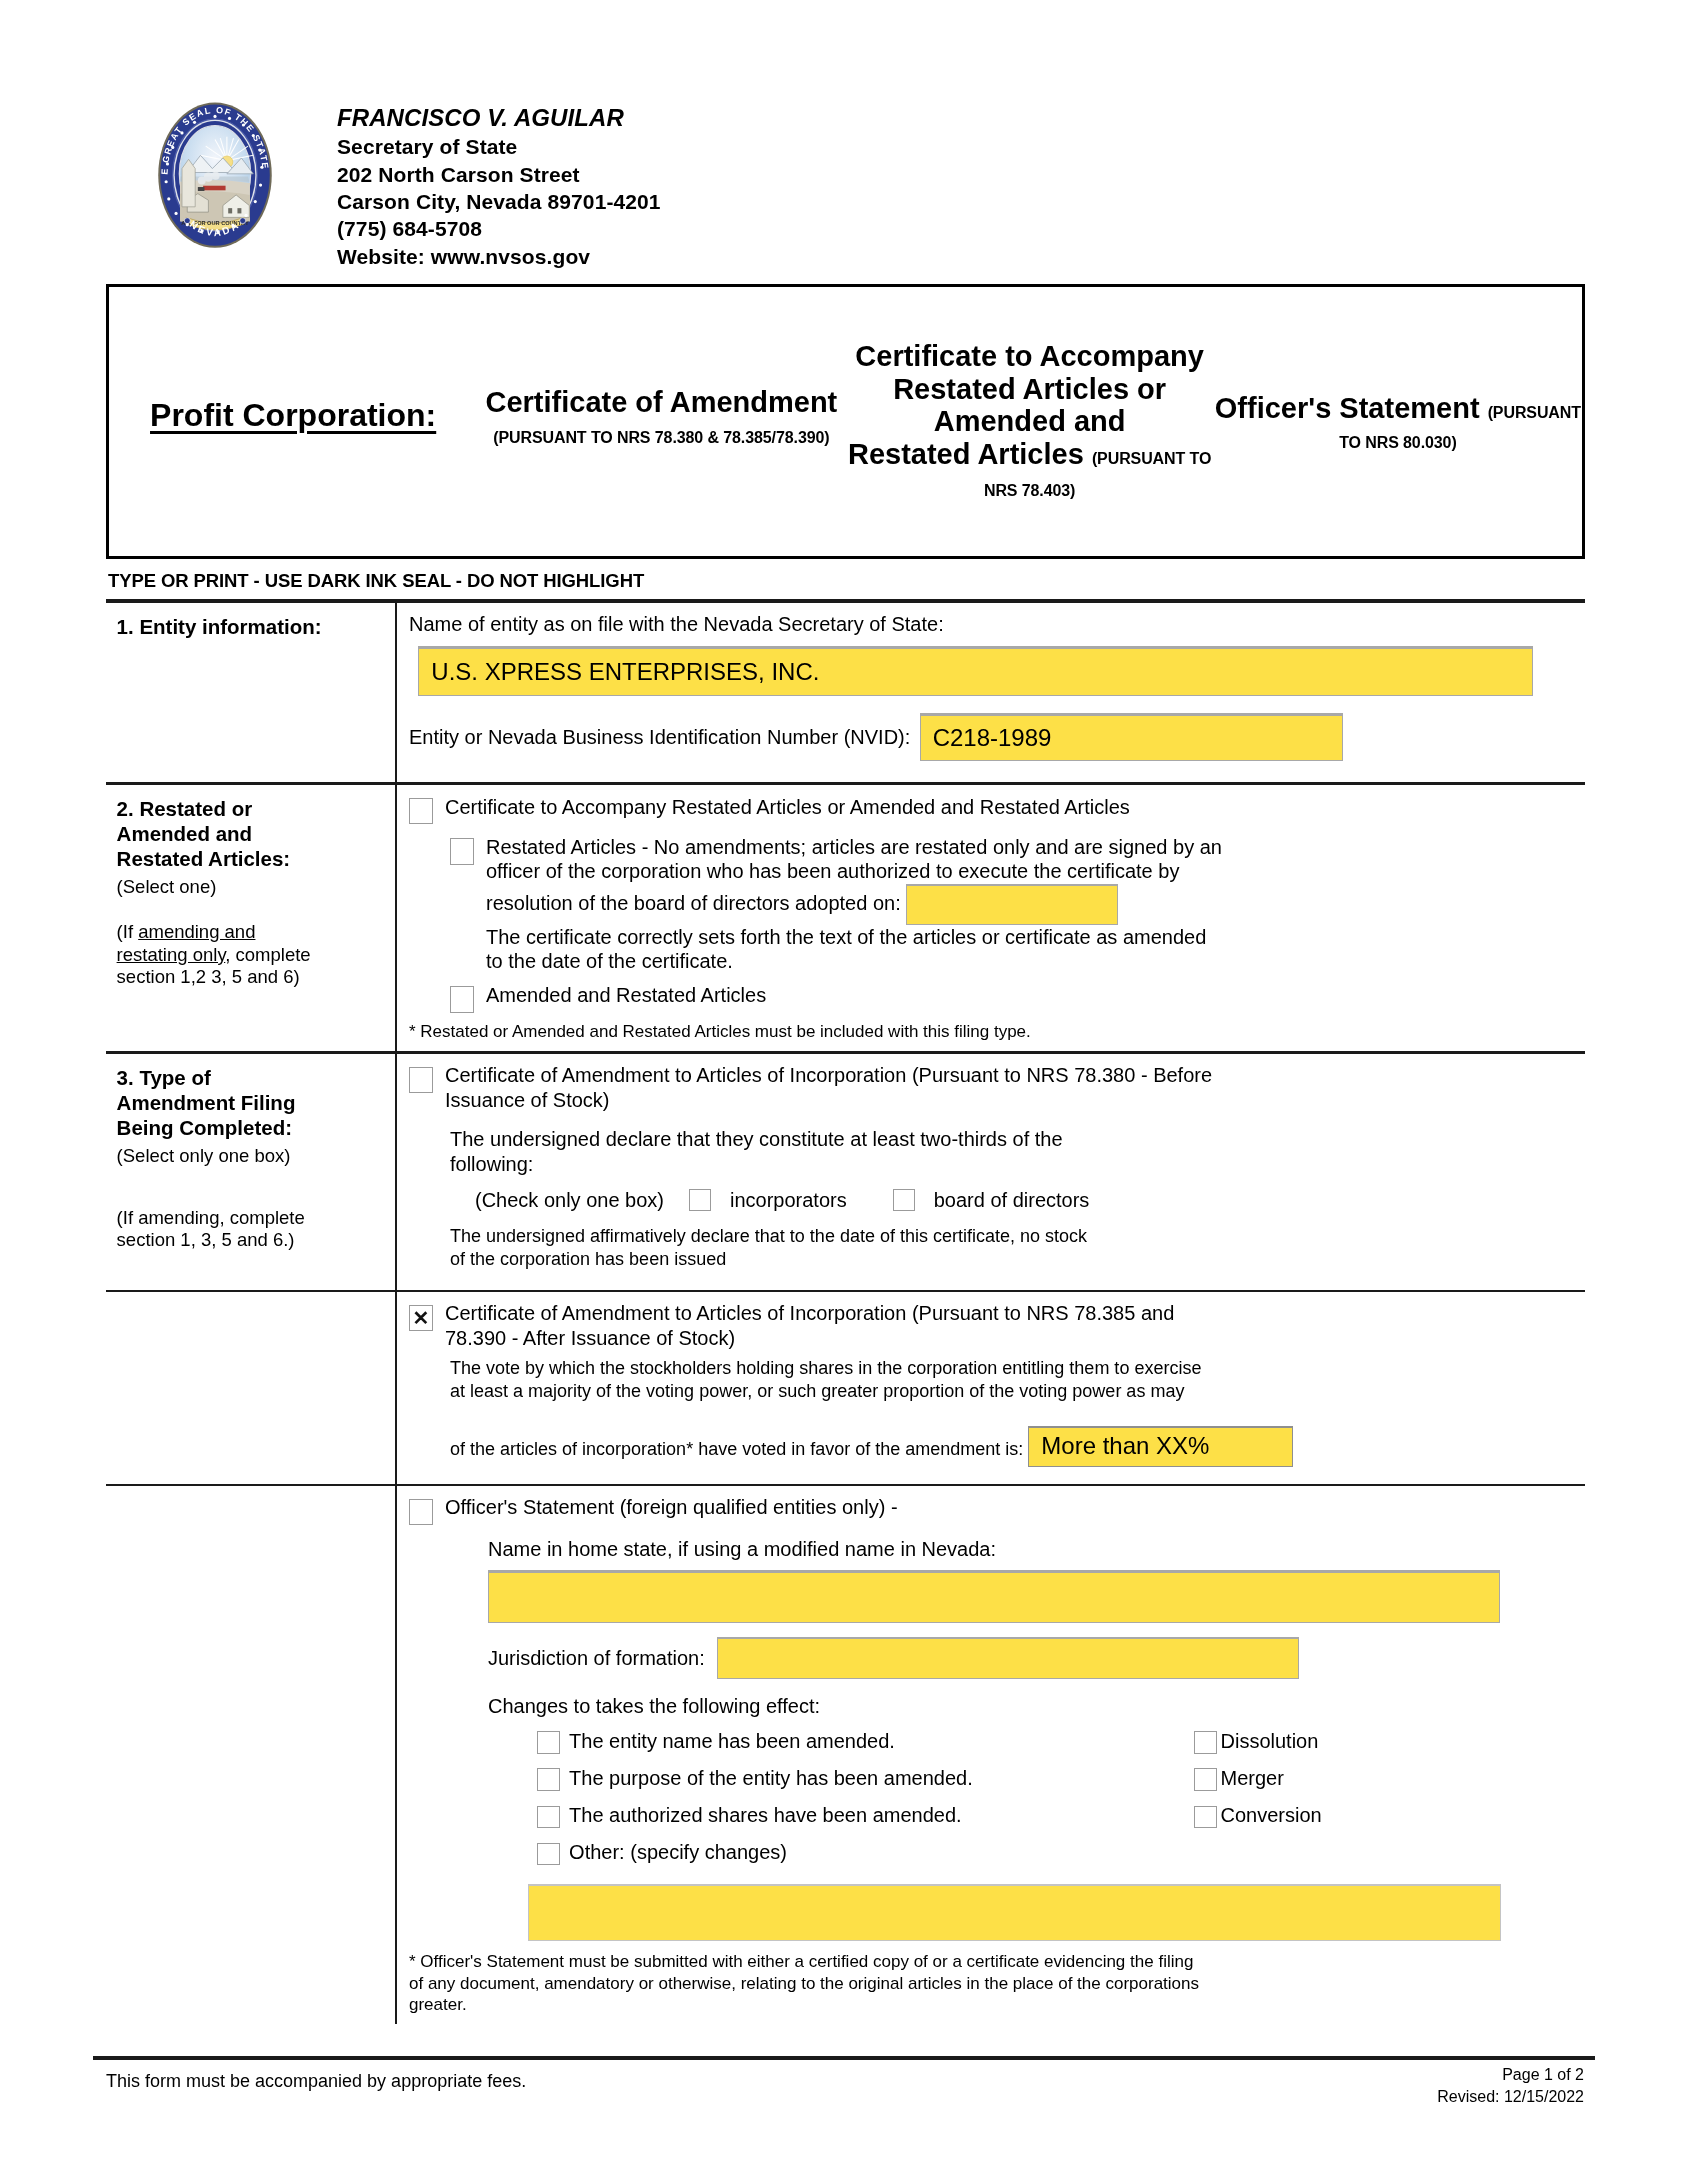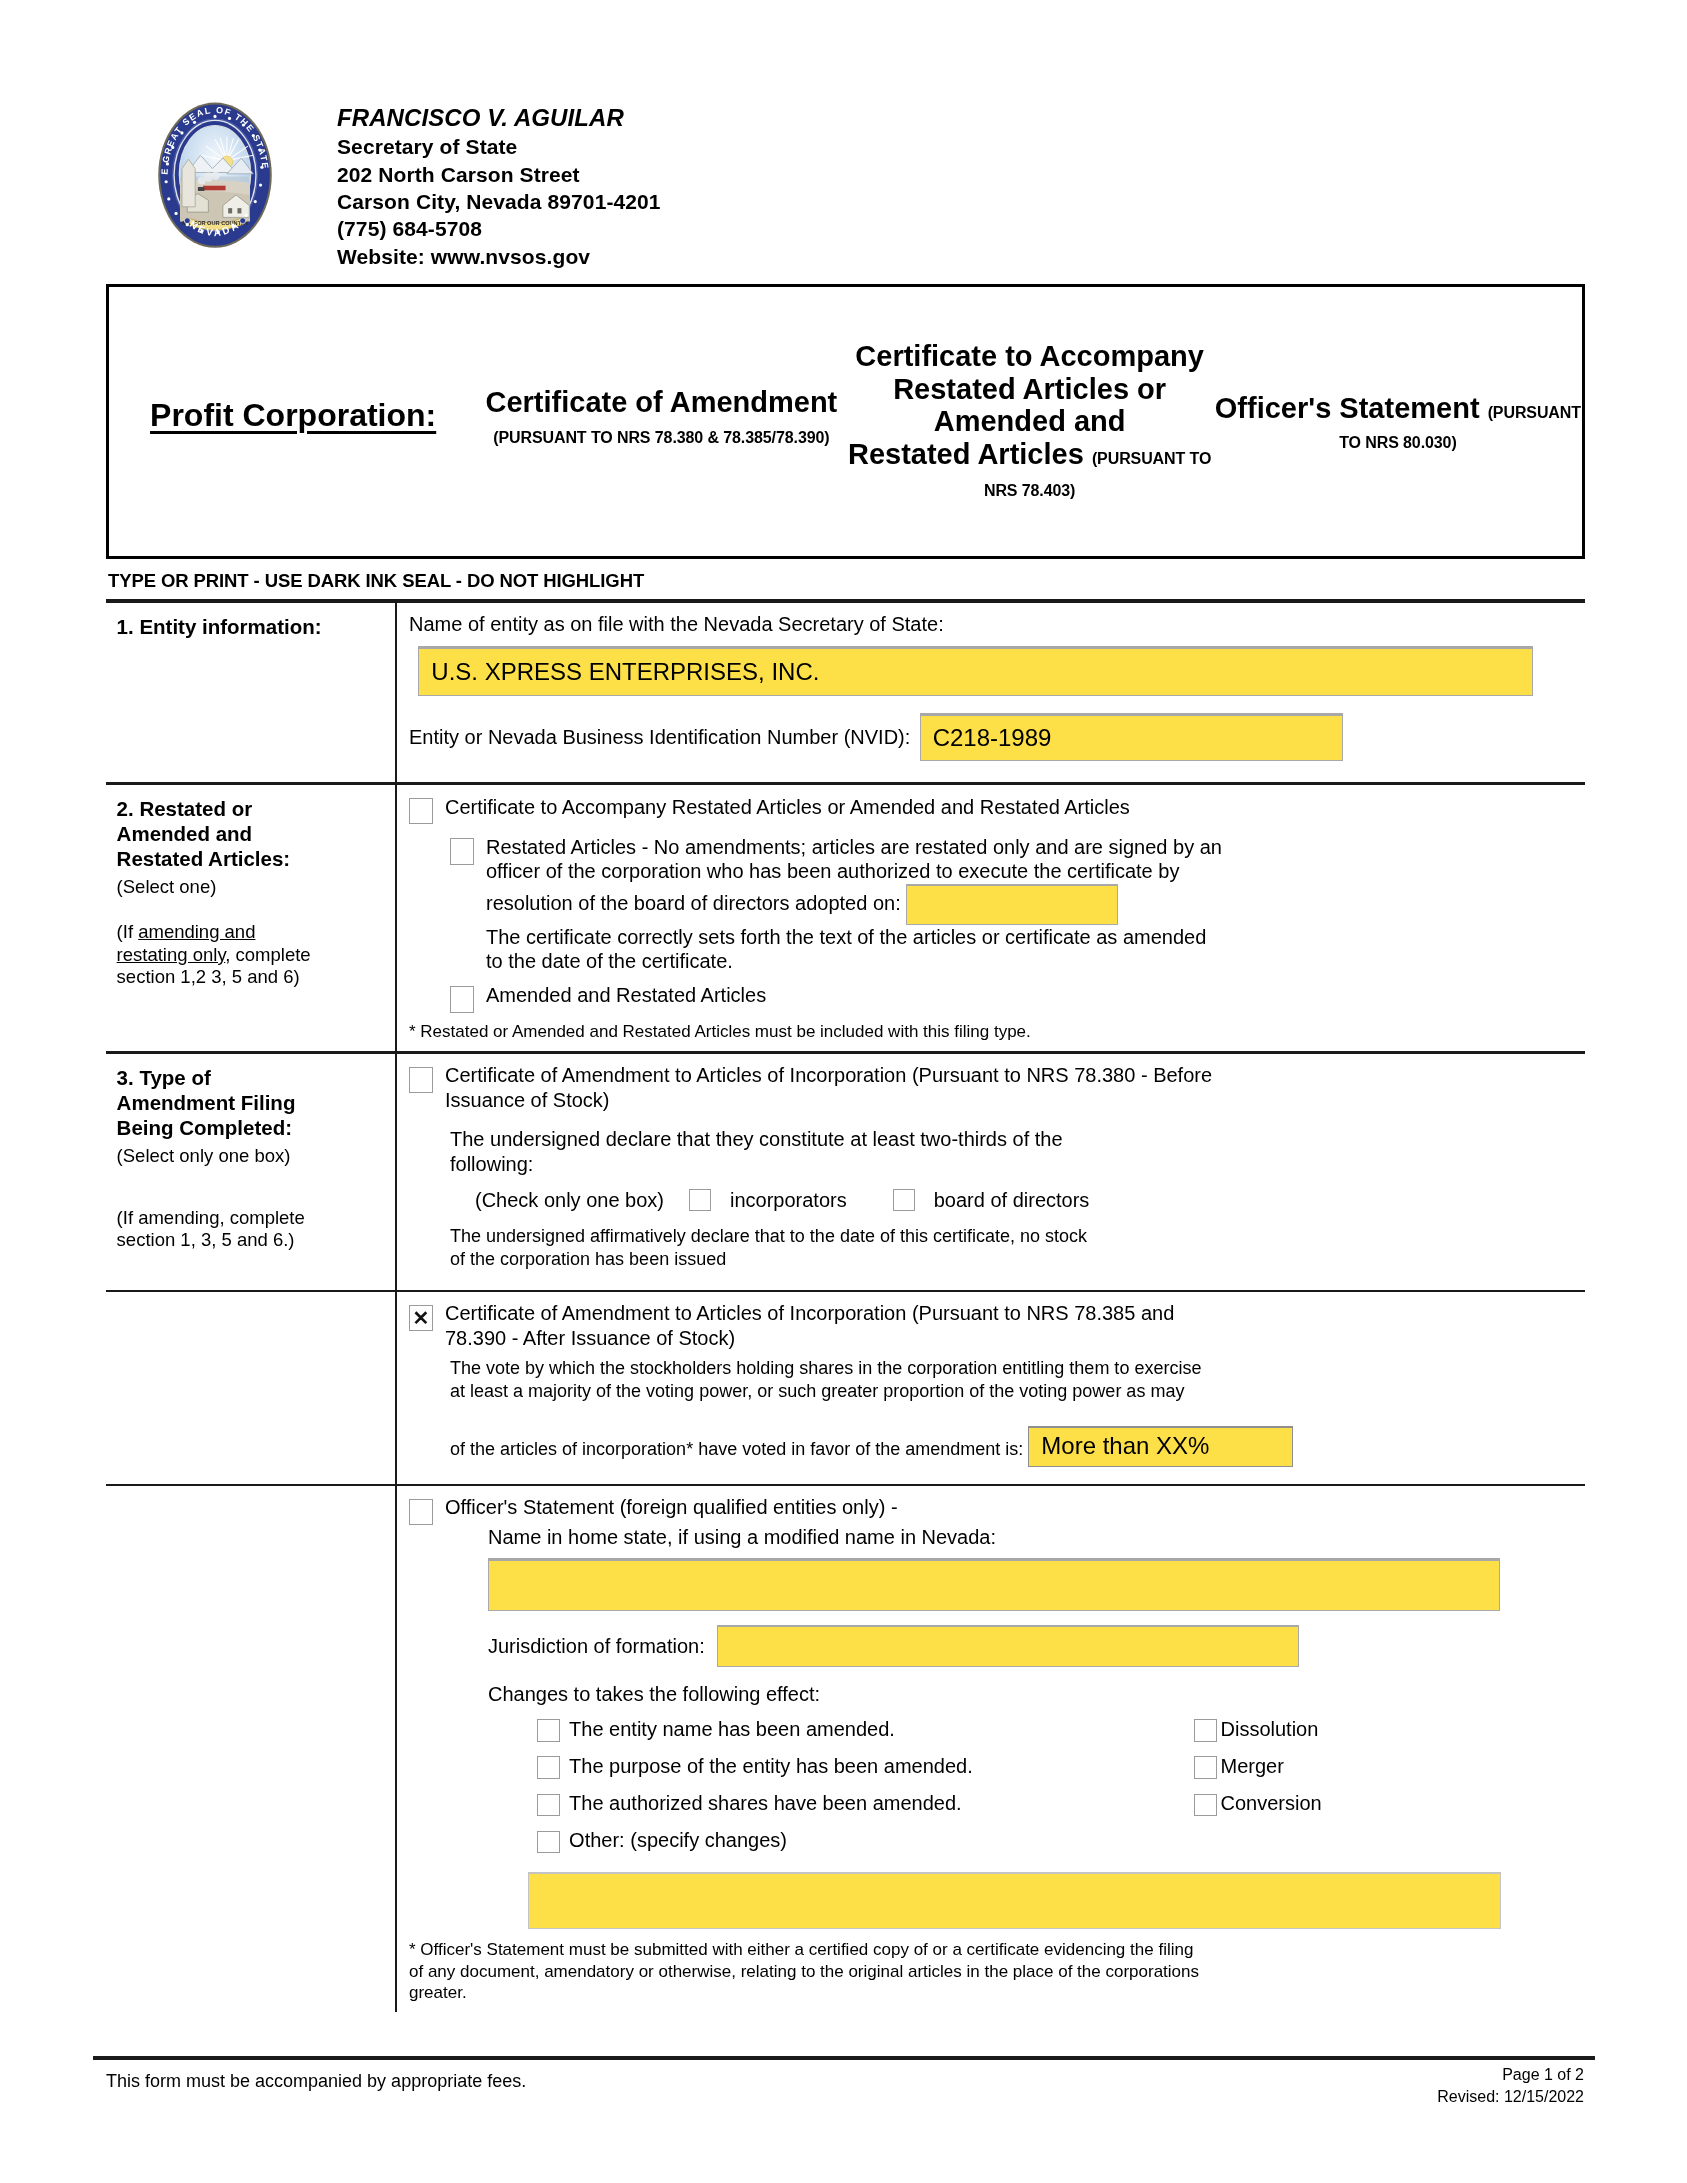--- a/index.html
+++ b/index.html
@@ -349,21 +349,21 @@
       </div>
     </div>
 
     <div class="row divider-thin">
       <div class="lcol-empty"></div>
       <div class="rcol">
         <div class="cbrow">
           <span class="cb big"></span>
           <span class="cbtext">Officer's Statement (foreign qualified entities only) -</span>
         </div>
-        <div class="lbl indent2" style="margin-top:0;">Name in home state, if using a modified name in Nevada:</div>
+        <div class="lbl indent2" style="margin-top:12px;">Name in home state, if using a modified name in Nevada:</div>
         <div class="field field-home"></div>
         <div style="display:flex;align-items:center;margin-top:14.6px;margin-left:79px;">
           <span class="lbl">Jurisdiction of formation:</span>
           <span class="field field-juris"></span>
         </div>
         <div class="lbl indent2" style="margin-top:14.6px;">Changes to takes the following effect:</div>
 
         <div class="twocol-checks indent3" style="margin-top:10.6px;">
           <div class="colA">
             <div class="chk-item">

